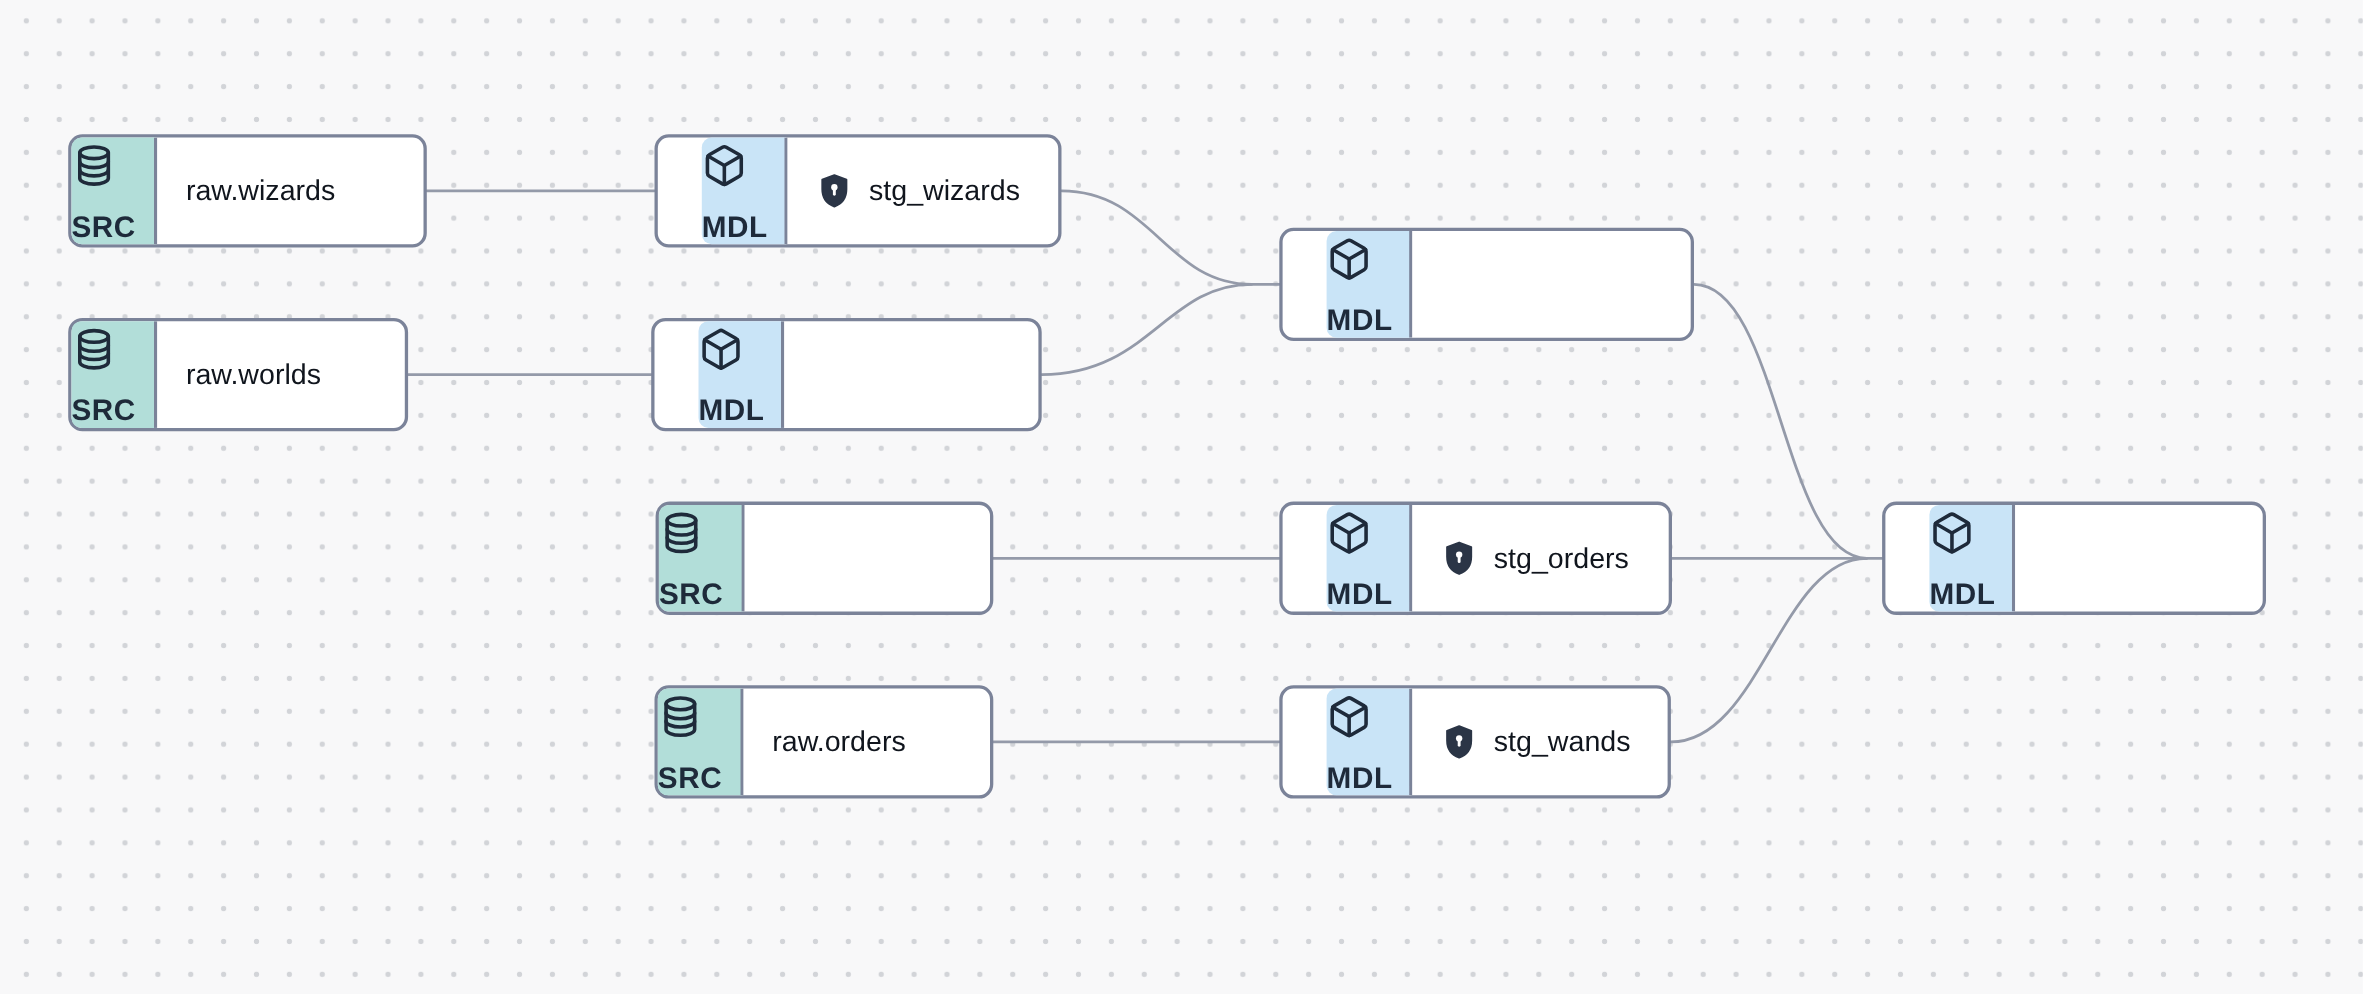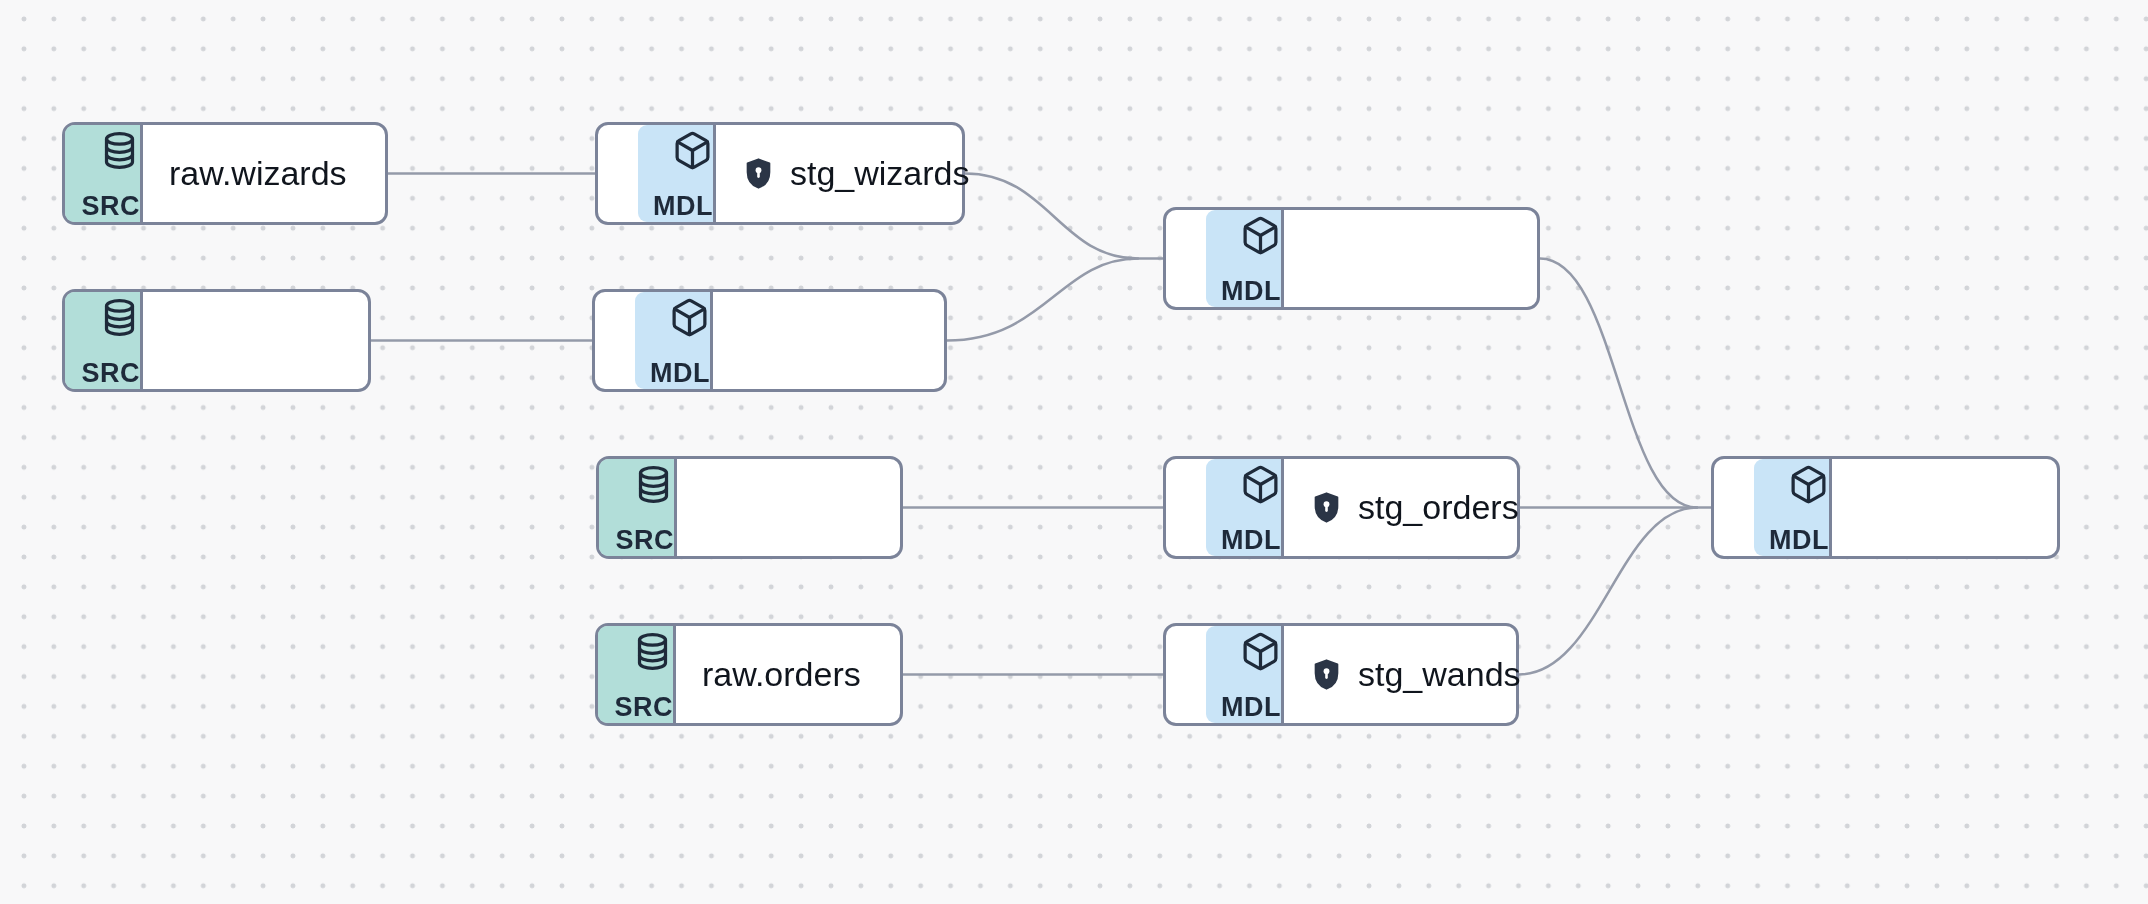--- a/index.html
+++ b/index.html
@@ -32,21 +32,21 @@
     border: 3px solid var(--node_border, #7b8399);
     border-radius: 13px;
   }
   .badge {
     flex: none;
     width: 75px;
     border-right: 3px solid var(--node_border, #7b8399);
     border-radius: 9px 0 0 9px;
     display: flex;
     flex-direction: column;
-    align-items: flex-end;
+    align-items: flex-start;
     justify-content: center;
     gap: 22px;
     padding-top: 2px;
   }
   .node.source .badge { background: var(--source_badge_bg, #b2ded9); }
   .node.model  .badge { background: var(--model_badge_bg, #c9e4f7); margin-left: 40px; }
   .badge svg.type-icon { width: 41px; height: 41px; display: block; }
   .badge svg.type-icon * { stroke: var(--badge_ink, #1e2a3a); }
   .badge-label {
     font-size: 27px;
@@ -58,21 +58,21 @@
   .body {
     flex: 1;
     display: flex;
     align-items: center;
     padding: 0 26px;
     gap: 15px;
     min-width: 0;
   }
   .shield { width: 33px; height: 37px; flex: none; display: block; }
   .label {
-    font-size: 34px;
+    font-size: 26px;
     font-weight: 500;
     color: var(--label_ink, #10151d);
     white-space: nowrap;
   }
   
   .n0 { left:   62px; top: 122px; width: 326px; }
   .n1 { left:  595px; top: 122px; width: 370px; }
   .n2 { left:   62px; top: 289px; width: 309px; }
   .n3 { left:  592px; top: 289px; width: 355px; }
   .n4 { left:  596px; top: 456px; width: 307px; }
@@ -147,20 +147,23 @@
     </div>
   </div>
 
   <div class="node source n2">
     <div class="badge">
       <svg class="type-icon" viewBox="0 0 24 24">
           <use href="#icon-database"></use>
         </svg>
       <span class="badge-label">SRC</span>
     </div>
+    <div class="body">
+      <span class="label">raw.worlds</span>
+    </div>
   </div>
 
   <div class="node model n3">
     <div class="badge">
       <svg class="type-icon" viewBox="0 0 24 24">
           <use href="#icon-cube"></use>
         </svg>
       <span class="badge-label">MDL</span>
     </div>
   </div>

